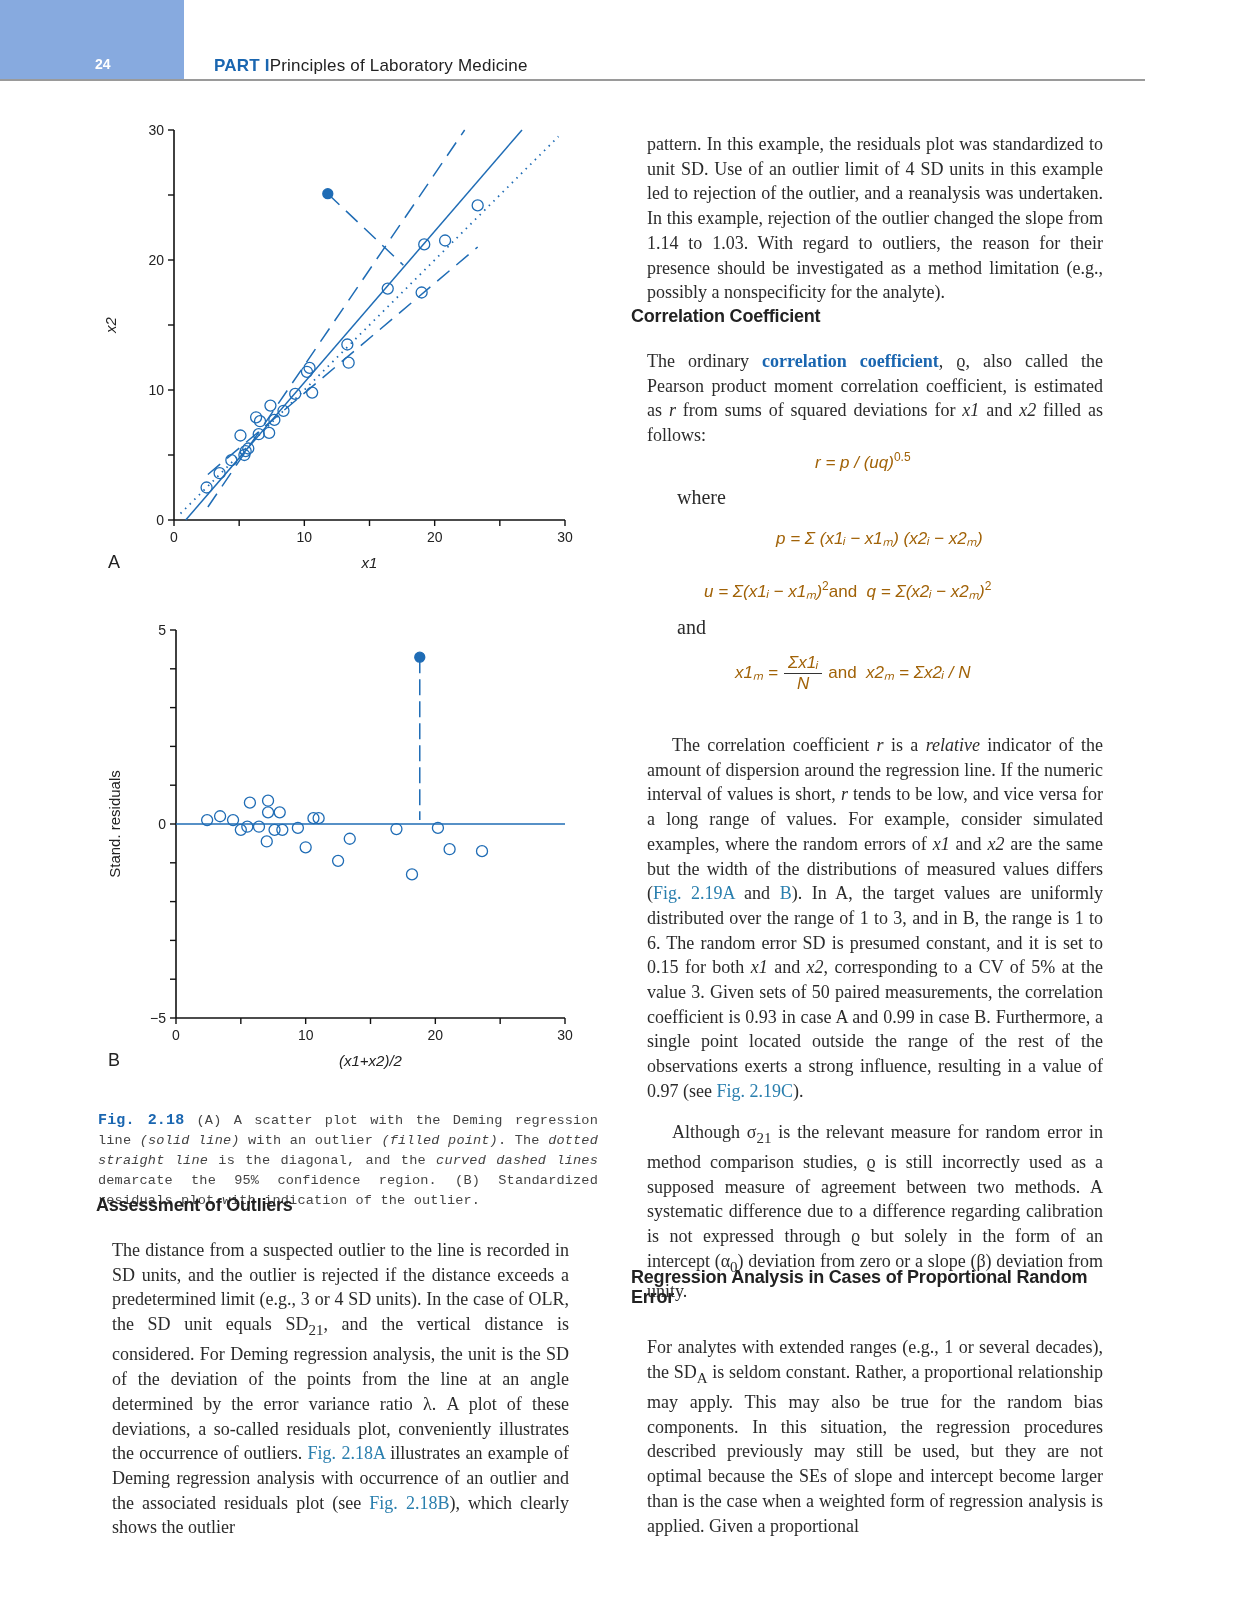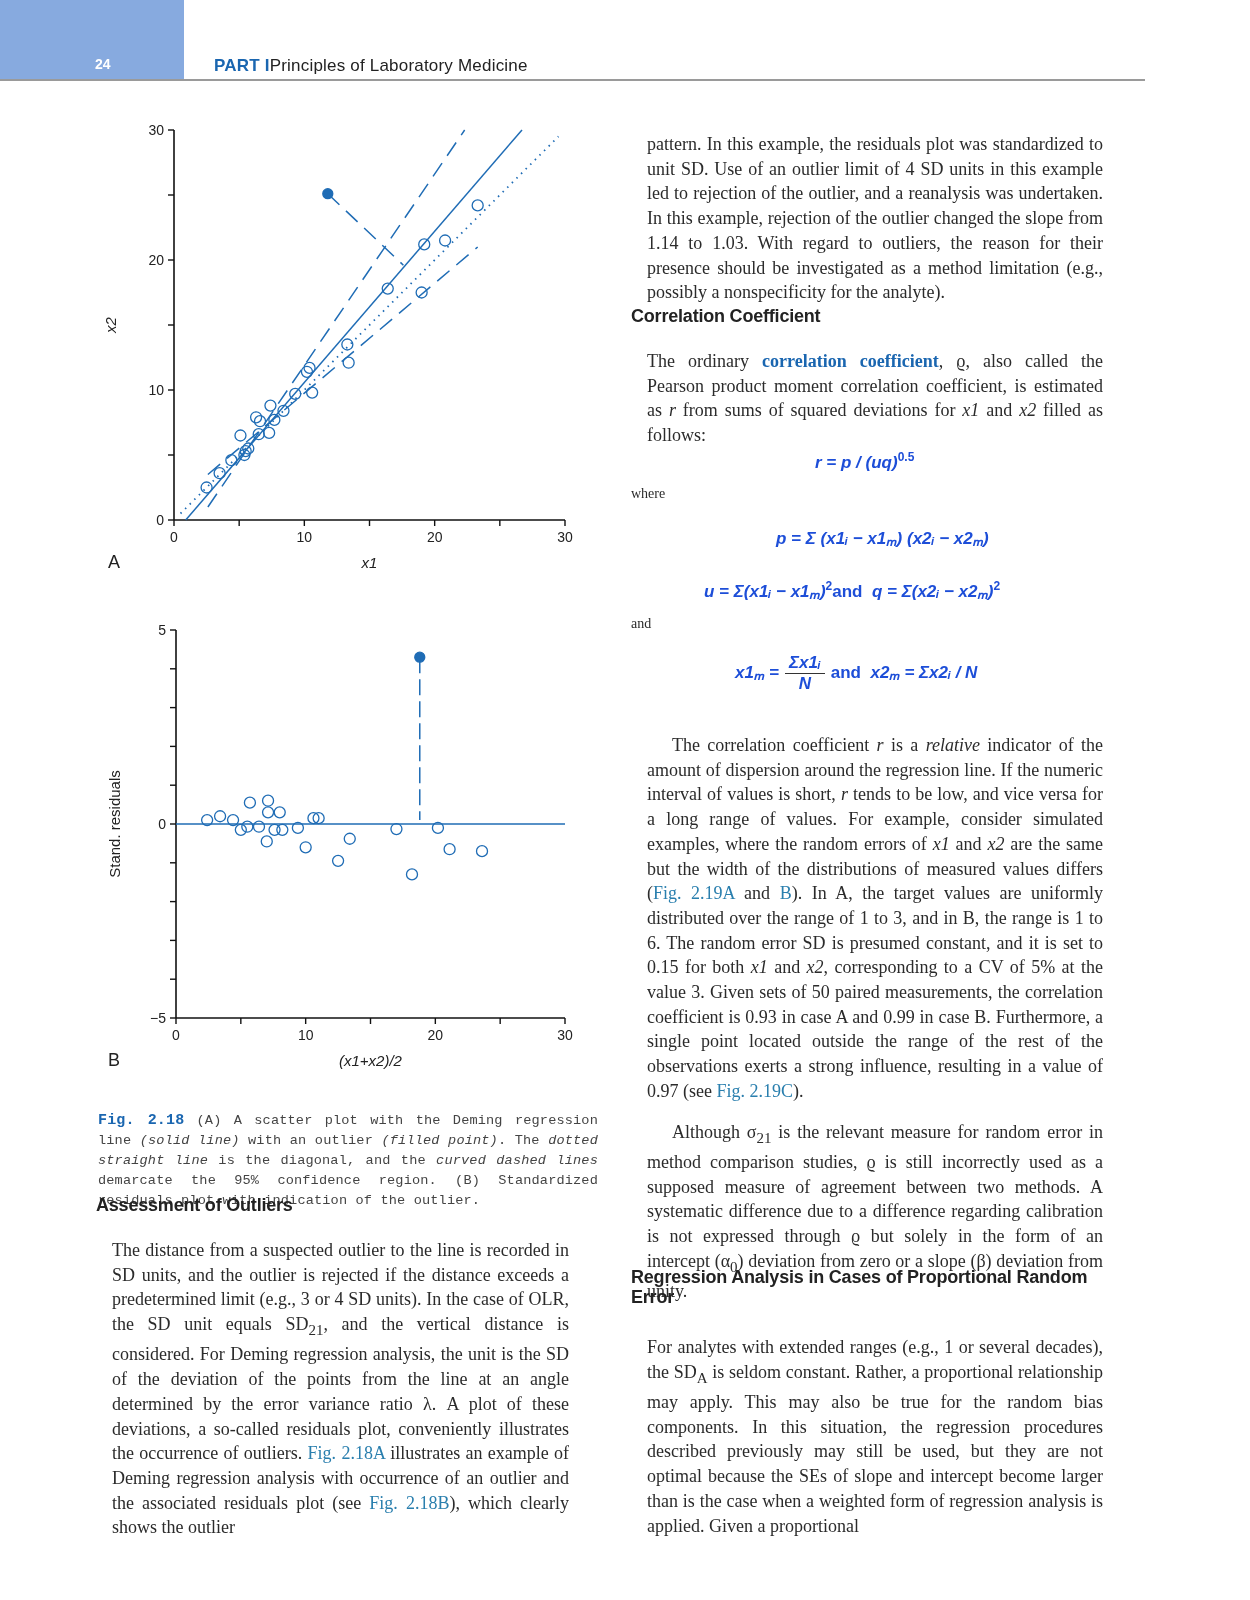--- a/index.html
+++ b/index.html
@@ -16,27 +16,27 @@
   .caption { position:absolute; left:98px; top:1111px; width:500px; font-family:Liberation Mono, monospace; font-size:13.6px; line-height:20px; color:#444; text-align:justify; letter-spacing:0.15px; }
   .caption .figlabel { color:#1a66b0; font-weight:bold; font-size:15px; }
   .caption i { font-style:italic; }
 
   .h2 { position:absolute; font-family:"Liberation Sans", sans-serif; font-weight:bold; font-size:18px; color:#222; letter-spacing:-0.2px; }
   .body-text { position:absolute; font-family:"Liberation Serif", serif; font-size:18px; line-height:24.7px; color:#2b2b2b; text-align:justify; }
   .body-text p { margin:16px; }
   .body-text .indent { text-indent:25px; }
   .link { color:#2a7fae; }
   .term { color:#1a66b0; font-weight:bold; }
-  .eq { position:absolute; font-family:"Liberation Sans", sans-serif; font-size:17px; color:#1d4ed8; font-style:italic; white-space:nowrap;font-weight:bold; }
+  .eq { position:absolute; font-family:"Liberation Sans", sans-serif; font-size:17px; color:#a16207; font-style:italic; white-space:nowrap; }
   .eq .up { font-style:normal; }
   .eq sup { font-size:12px; font-style:normal; }
   .frac { display:inline-block; vertical-align:middle; text-align:center; margin:0 6px; }
   .frac .num { display:block; border-bottom:1px solid #333; padding:0 4px; }
   .frac .den { display:block; }
-  .plain { position:absolute; font-family:"Liberation Serif", serif; font-size:14px; color:#2b2b2b; }
+  .plain { position:absolute; font-family:"Liberation Serif", serif; font-size:20px; color:#2b2b2b;margin-left:46px; }
 </style>
 </head>
 <body>
 
 <div class="hdr-band"></div>
 <div class="hdr-rule"></div>
 <div class="page-num">24</div>
 <div class="running-head"><span class="part">PART I</span><span>Principles of Laboratory Medicine</span></div>
 
 <div class="chart" style="left:90px; top:110px; width:500px; height:480px;">

